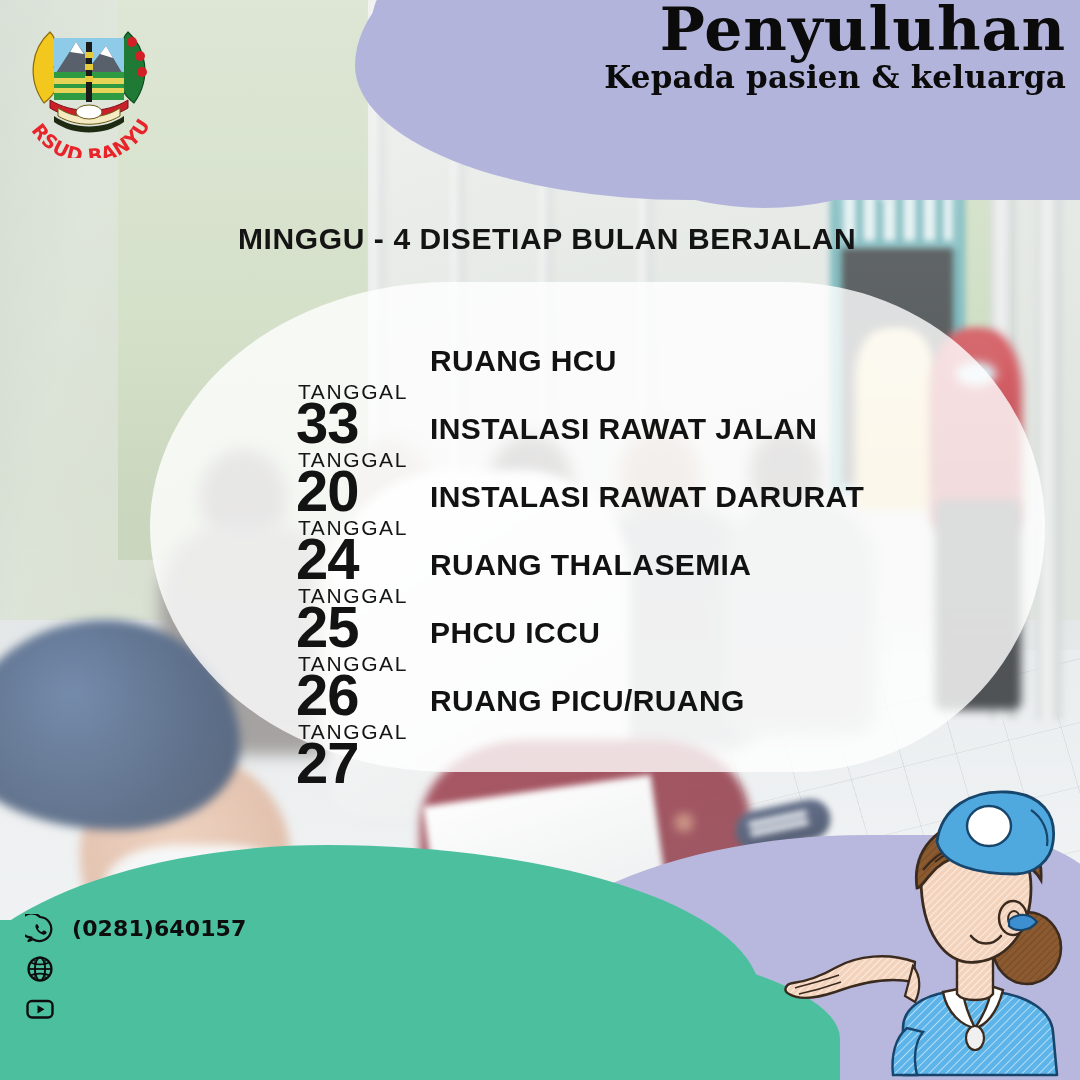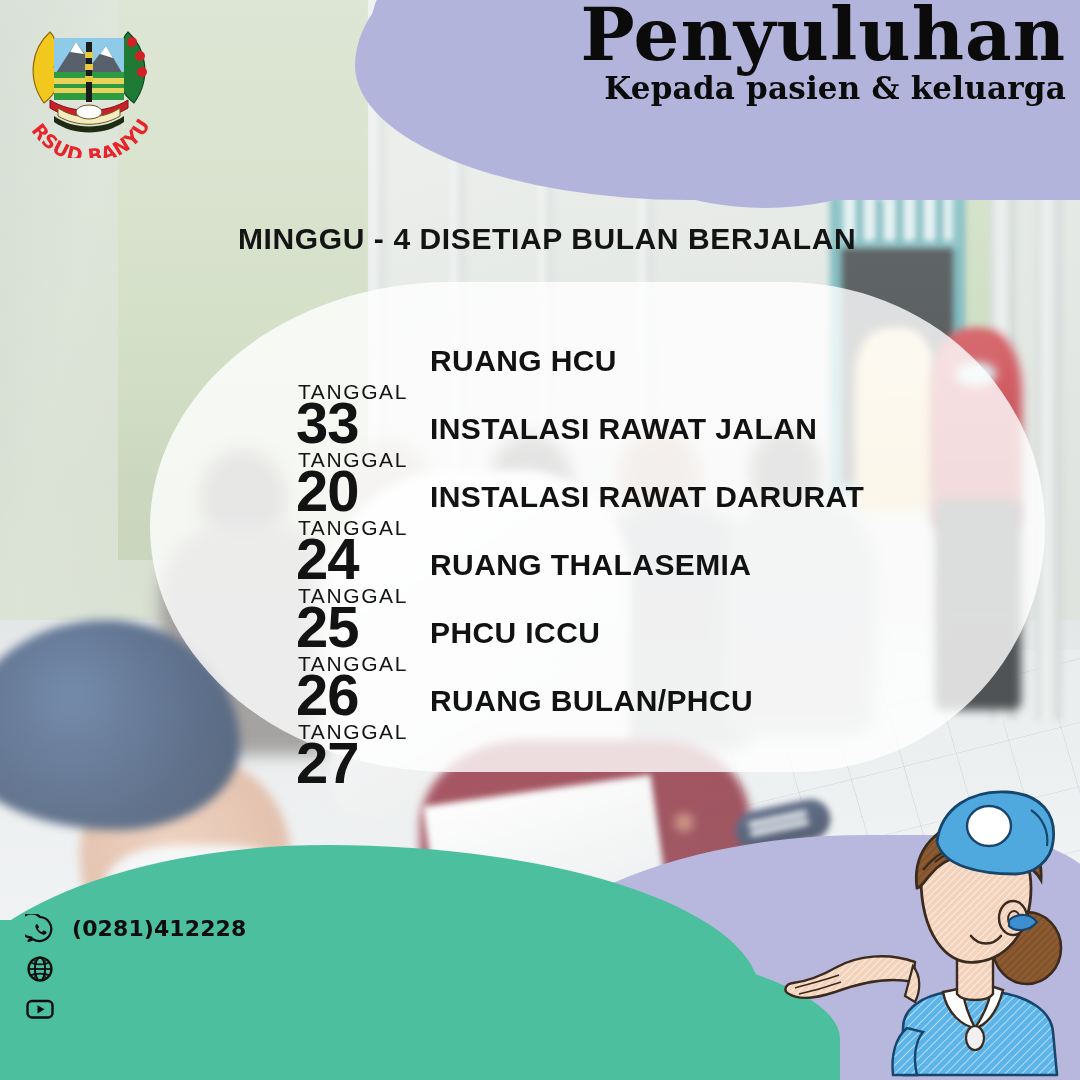--- a/index.html
+++ b/index.html
@@ -193,21 +193,21 @@
   
   .logo{position:absolute;left:14px;top:8px;width:150px;height:150px;}
   .logo svg{display:block;}
 
   
   .hdr{
     position:absolute;right:14px;top:6px;text-align:right;
     font-family:"DejaVu Serif",serif;color:#0b0b0b;line-height:.92;
   }
   .hdr .l1{font-size:72px;font-weight:700;letter-spacing:1px;display:block;}
-  .hdr .l2{font-size:72px;font-weight:700;letter-spacing:1px;display:block;margin-top:-4px;}
+  .hdr .l2{font-size:60px;font-weight:700;letter-spacing:1px;display:block;margin-top:-4px;}
   .hdr .l3{font-size:31px;font-weight:700;display:block;margin-top:6px;letter-spacing:.2px;}
 
   
   .subtitle{
     position:absolute;left:238px;top:222px;
     font-family:"Liberation Sans",sans-serif;
     font-weight:700;font-size:30px;letter-spacing:.6px;color:#141414;
     white-space:nowrap;
     text-align:right;
   }
@@ -409,21 +409,21 @@
         <span class="daynum">26</span>
       </div>
       <div class="room">PHCU ICCU</div>
     </div>
 
     <div class="sched-row">
       <div class="date-col">
         <span class="tanggal">TANGGAL</span>
         <span class="daynum">27</span>
       </div>
-      <div class="room">RUANG BULAN/PHCU</div>
+      <div class="room">RUANG PICU/RUANG</div>
     </div>
 
   </div>
 
   <div class="purple-foot"></div>
   <div class="purple-foot2"></div>
   <div class="green-foot"></div>
   <div class="green-foot2"></div>
 
   <div class="nurse">
@@ -481,21 +481,21 @@
 
   <div class="contacts">
 
     <div class="c-row">
       <span class="c-ic">
         <svg width="30" height="30" viewBox="0 0 30 30">
           <path d="M15 3 A12 12 0 1 0 6.5 23.5 L3.5 27 L8 25.2 A12 12 0 1 0 15 3 Z" fill="none" stroke="#0d0d0d" stroke-width="2.2" stroke-linejoin="round"></path>
           <path d="M11 10.5 c0 0 1.1-.6 1.7.2 l1.2 2 c.3.6-.3 1.2-.7 1.6 -.3.3-.2.8.2 1.3 .8 1.1 1.9 1.9 3 2.3 .5.2 .9 0 1.1-.3 .4-.6 .9-1.3 1.6-1 l2 1 c.8.4 .4 1.5 .4 1.5 -.6 1.4-2.3 1.9-3.8 1.4 -3.2-1-5.9-3.6-7-6.8 -.4-1.3-.2-2.6 .3-3.2z" fill="#0d0d0d"></path>
         </svg>
       </span>
-      <span class="c-tx">(0281)412228</span>
+      <span class="c-tx">(0281)640157</span>
     </div>
 
     <div class="c-row">
       <span class="c-ic">
         <svg width="30" height="30" viewBox="0 0 30 30">
           <circle cx="15" cy="15" r="11.5" fill="none" stroke="#0d0d0d" stroke-width="2.2"></circle>
           <ellipse cx="15" cy="15" rx="5" ry="11.5" fill="none" stroke="#0d0d0d" stroke-width="1.8"></ellipse>
           <line x1="3.5" y1="15" x2="26.5" y2="15" stroke="#0d0d0d" stroke-width="1.8"></line>
           <path d="M6 8.5 C10 11 20 11 24 8.5" fill="none" stroke="#0d0d0d" stroke-width="1.6"></path>
           <path d="M6 21.5 C10 19 20 19 24 21.5" fill="none" stroke="#0d0d0d" stroke-width="1.6"></path>

